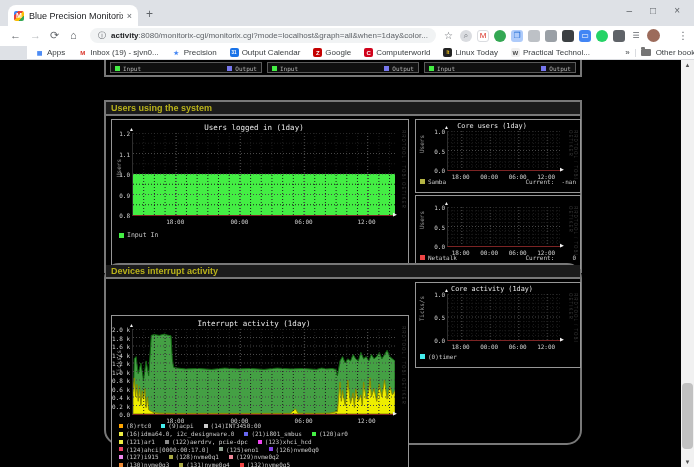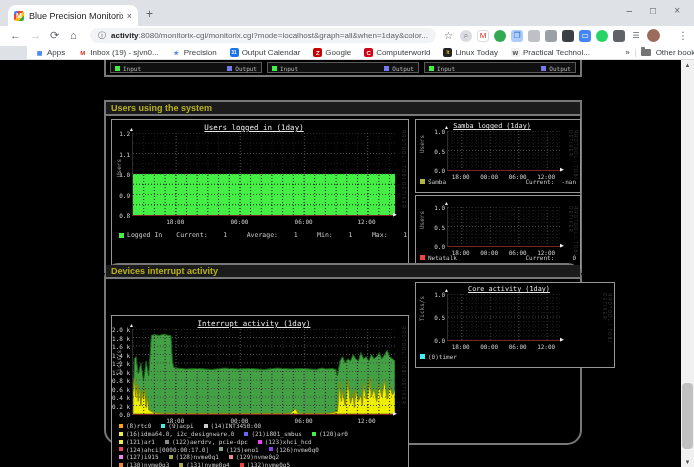--- a/index.html
+++ b/index.html
@@ -39,21 +39,21 @@
   #vthumb{position:absolute;left:1px;top:323px;width:11px;height:66px;background:#c1c1c1;border-radius:4px;}
   .section{position:absolute;left:104px;width:478px;border:2px solid #787878;background:#000;box-sizing:border-box;}
   .sec-header{height:12px;background:#1b1b1b;border-bottom:2px solid #787878;color:#b9b21b;font-weight:bold;font-size:9px;line-height:12px;padding-left:5px;}
   .sec-body{position:relative;}
   #cutoff{position:absolute;left:104px;top:0;width:478px;height:17px;border:2px solid #787878;border-top:none;box-sizing:border-box;display:flex;gap:5px;padding:2px 4px;background:#000;}
   .mini{flex:1;position:relative;background:#101010;border:1px solid #5a5a5a;}
   .mini .lg{position:absolute;top:2px;display:flex;align-items:center;gap:3px;font:6px "DejaVu Sans Mono",monospace;color:#b5b5b5;}
   .sq{width:5px;height:5px;display:inline-block;}
   
   .gpanel{position:absolute;background:#000;border:1px solid #969696;box-sizing:content-box;}
-  .gtitle{position:absolute;top:3px;left:0;right:12px;text-align:center;font:7.5px "DejaVu Sans Mono",monospace;color:#e8e8e8;text-decoration:underline;}
+  .gtitle{position:absolute;top:3px;left:0;right:12px;text-align:center;font:7.5px "DejaVu Sans Mono",monospace;color:#e8e8e8;}
   .gtitle.sm{font-size:6.8px;top:2px;}
   .plot{position:absolute;background:#000;border-left:1px solid #2e2e2e;border-bottom:1px solid #7c2424;}
   .yt{position:absolute;font:6px "DejaVu Sans Mono",monospace;color:#d0d0d0;text-align:right;}
   .xt{position:absolute;font:6px "DejaVu Sans Mono",monospace;color:#d0d0d0;text-align:center;width:24px;}
   .arrow{position:absolute;font-size:5px;color:#f0f0f0;line-height:5px;}
   .ylab{position:absolute;writing-mode:vertical-rl;transform:rotate(180deg);font:6px "DejaVu Sans Mono",monospace;color:#9a9a9a;}
   .wm{position:absolute;right:2px;top:10px;writing-mode:vertical-rl;font-size:4.5px;color:#3a3a3a;letter-spacing:1px;}
   .legend{position:absolute;display:flex;align-items:center;font:6.5px "DejaVu Sans Mono",monospace;color:#c8c8c8;}
   .legend.sb{font-size:6px;justify-content:space-between;}
   .legend .item{display:flex;align-items:center;gap:3px;}
@@ -229,39 +229,38 @@
                 <line x1="0" y1="30.75" x2="262" y2="30.75" stroke="#1c1c1c" stroke-width="1" stroke-dasharray="1,2"></line>
                 <line x1="0" y1="41" x2="262" y2="41" stroke="#484848" stroke-width="1" stroke-dasharray="1,2"></line>
                 <line x1="0" y1="51.25" x2="262" y2="51.25" stroke="#1c1c1c" stroke-width="1" stroke-dasharray="1,2"></line>
                 <line x1="0" y1="61.5" x2="262" y2="61.5" stroke="#484848" stroke-width="1" stroke-dasharray="1,2"></line>
                 <line x1="0" y1="71.75" x2="262" y2="71.75" stroke="#1c1c1c" stroke-width="1" stroke-dasharray="1,2"></line>
               </svg>
             </div>
           <div class="legend" style="left:7px;top:111px;">
               <span class="item">
                 <span class="sq" style="width: 5px; height: 5px; background: rgb(68, 238, 68);"></span>
-                <span>Logged In</span>
+                <span>Input In</span>
               </span>
-              <span class="stats">Current:    1     Average:    1     Min:    1     Max:    1</span>
             </div>
           <div class="wm">RRDTOOL / TOBI OETIKER</div>
         <span class="yt" style="left: -1px; width: 19px; top: 10px;">1.2</span>
             <span class="yt" style="left: -1px; width: 19px; top: 30.5px;">1.1</span>
             <span class="yt" style="left: -1px; width: 19px; top: 51px;">1.0</span>
             <span class="yt" style="left: -1px; width: 19px; top: 71.5px;">0.9</span>
             <span class="yt" style="left: -1px; width: 19px; top: 92px;">0.8</span>
             <span class="xt" style="left: 51.23px; top: 98px;">18:00</span>
             <span class="xt" style="left: 115.42px; top: 98px;">00:00</span>
             <span class="xt" style="left: 179.61px; top: 98px;">06:00</span>
             <span class="xt" style="left: 242.49px; top: 98px;">12:00</span>
             <span class="arrow" style="left: 17px; top: 7px;">▲</span>
             <span class="arrow" style="left: 281px; top: 92px;">▶</span>
           </div>
         <div class="gpanel" style="left:309px;top:3px;width:164px;height:72px;">
-          <div class="gtitle sm">Samba logged  (1day)</div>
+          <div class="gtitle sm">Core users  (1day)</div>
           <div class="ylab" style="left:2px;top:15px;">Users</div>
           <div class="plot" style="left:31px;top:11px;width:114px;height:39px;">
               <svg width="114" height="39" style="position: absolute; left: 0px; top: 0px;">
                 <line x1="4.7538" y1="0" x2="4.7538" y2="39" stroke="#1c1c1c" stroke-width="1" stroke-dasharray="1,2"></line>
                 <line x1="9.5076" y1="0" x2="9.5076" y2="39" stroke="#1c1c1c" stroke-width="1" stroke-dasharray="1,2"></line>
                 <line x1="14.261399999999998" y1="0" x2="14.261399999999998" y2="39" stroke="#1c1c1c" stroke-width="1" stroke-dasharray="1,2"></line>
                 <line x1="19.0152" y1="0" x2="19.0152" y2="39" stroke="#1c1c1c" stroke-width="1" stroke-dasharray="1,2"></line>
                 <line x1="23.769000000000002" y1="0" x2="23.769000000000002" y2="39" stroke="#1c1c1c" stroke-width="1" stroke-dasharray="1,2"></line>
                 <line x1="28.522800000000004" y1="0" x2="28.522800000000004" y2="39" stroke="#1c1c1c" stroke-width="1" stroke-dasharray="1,2"></line>
                 <line x1="33.2766" y1="0" x2="33.2766" y2="39" stroke="#1c1c1c" stroke-width="1" stroke-dasharray="1,2"></line>
@@ -520,21 +519,21 @@
             <span class="yt" style="left: -1px; width: 19px; top: 78px;">0.4 k</span>
             <span class="yt" style="left: -1px; width: 19px; top: 86.5px;">0.2 k</span>
             <span class="yt" style="left: -1px; width: 19px; top: 95px;">0.0</span>
             <span class="xt" style="left: 51.23px; top: 101px;">18:00</span>
             <span class="xt" style="left: 115.42px; top: 101px;">00:00</span>
             <span class="xt" style="left: 179.61px; top: 101px;">06:00</span>
             <span class="xt" style="left: 242.49px; top: 101px;">12:00</span>
             <span class="arrow" style="left: 17px; top: 7px;">▲</span>
             <span class="arrow" style="left: 281px; top: 95px;">▶</span>
           </div>
-        <div class="gpanel" style="left:309px;top:3px;width:164px;height:84px;padding-left:34px;">
+        <div class="gpanel" style="left:309px;top:3px;width:164px;height:84px;">
           <div class="gtitle sm">Core activity  (1day)</div>
           <div class="ylab" style="left:2px;top:13px;">Ticks/s</div>
           <div class="plot" style="left:31px;top:11px;width:114px;height:46px;">
               <svg width="114" height="46" style="position: absolute; left: 0px; top: 0px;">
                 <line x1="4.7538" y1="0" x2="4.7538" y2="46" stroke="#1c1c1c" stroke-width="1" stroke-dasharray="1,2"></line>
                 <line x1="9.5076" y1="0" x2="9.5076" y2="46" stroke="#1c1c1c" stroke-width="1" stroke-dasharray="1,2"></line>
                 <line x1="14.261399999999998" y1="0" x2="14.261399999999998" y2="46" stroke="#1c1c1c" stroke-width="1" stroke-dasharray="1,2"></line>
                 <line x1="19.0152" y1="0" x2="19.0152" y2="46" stroke="#1c1c1c" stroke-width="1" stroke-dasharray="1,2"></line>
                 <line x1="23.769000000000002" y1="0" x2="23.769000000000002" y2="46" stroke="#1c1c1c" stroke-width="1" stroke-dasharray="1,2"></line>
                 <line x1="28.522800000000004" y1="0" x2="28.522800000000004" y2="46" stroke="#1c1c1c" stroke-width="1" stroke-dasharray="1,2"></line>

